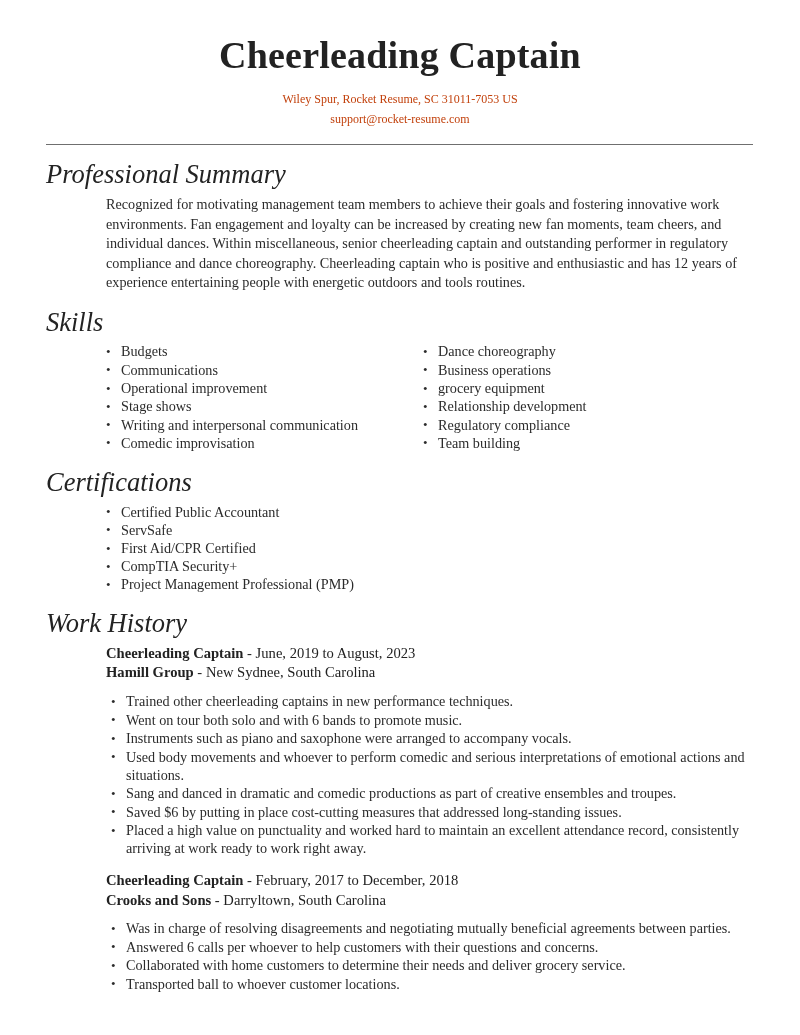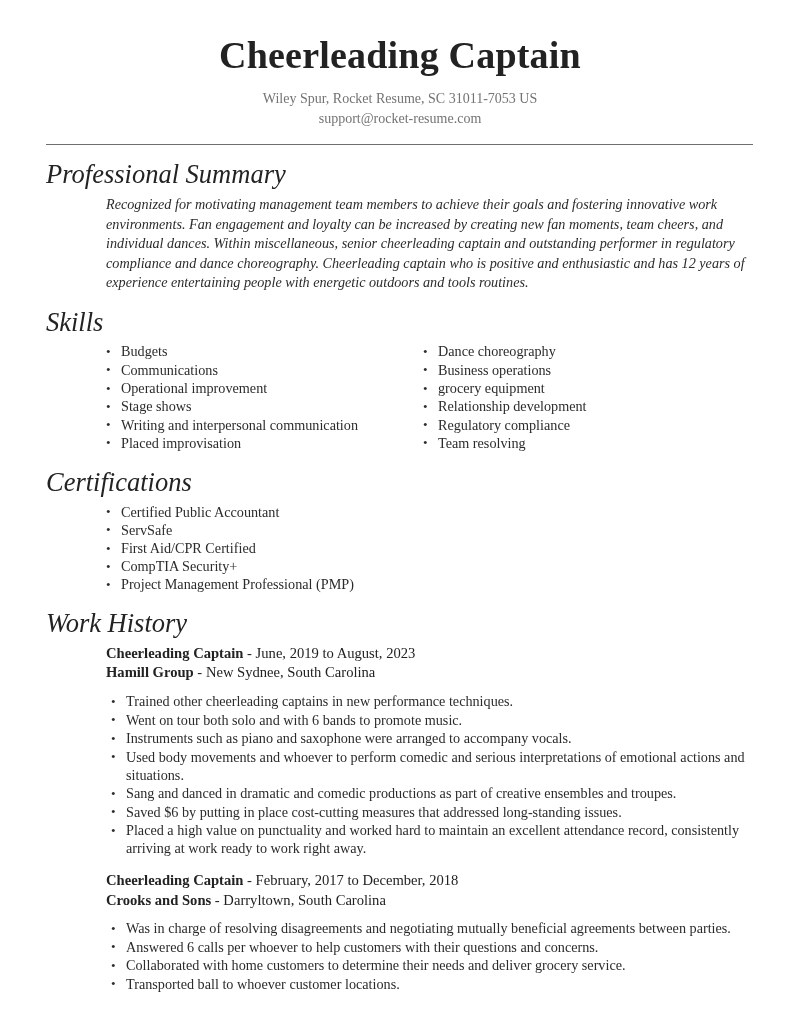--- a/index.html
+++ b/index.html
@@ -30,23 +30,23 @@
   }
   .doc-title {
     font-size: 38px;
     font-weight: 700;
     letter-spacing: 0.2px;
     line-height: 1.12;
     color: #222222;
     margin: 0 0 12px 0;
   }
   .contact-line {
-    font-size: 14px;
+    font-size: 12px;
     line-height: 20.5px;
-    color: #737373;
+    color: #c2410c;
   }
   .rule {
     border: 0;
     border-top: 1.4px solid #6f6f6f;
     margin: 14px 0 0 0;
     width: 707px;
   }
 
   
   .section {
@@ -63,21 +63,20 @@
   .section-body {
     padding-left: 60px;
   }
   .summary-text {
     font-size: 14.2px;
     line-height: 19.6px;
     color: #2b2b2b;
     margin: 0;
     text-align: left;
     max-width: 648px;
-    font-style: italic;
   }
 
   
   ul.bullets {
     list-style: none;
     margin: 0;
     padding: 0;
   }
   ul.bullets > li {
     position: relative;
@@ -179,31 +178,31 @@
   <div class="section" id="skills-section">
     <h2 class="section-title">Skills</h2>
     <div class="skills-cols">
       <div class="skills-col">
         <ul class="bullets">
           <li>Budgets</li>
           <li>Communications</li>
           <li>Operational improvement</li>
           <li>Stage shows</li>
           <li>Writing and interpersonal communication</li>
-          <li>Placed improvisation</li>
+          <li>Comedic improvisation</li>
         </ul>
       </div>
       <div class="skills-col">
         <ul class="bullets">
           <li>Dance choreography</li>
           <li>Business operations</li>
           <li>grocery equipment</li>
           <li>Relationship development</li>
           <li>Regulatory compliance</li>
-          <li>Team resolving</li>
+          <li>Team building</li>
         </ul>
       </div>
     </div>
   </div>
 
   <div class="section" id="certs-section">
     <h2 class="section-title">Certifications</h2>
     <div class="certs">
       <ul class="bullets">
         <li>Certified Public Accountant</li>

